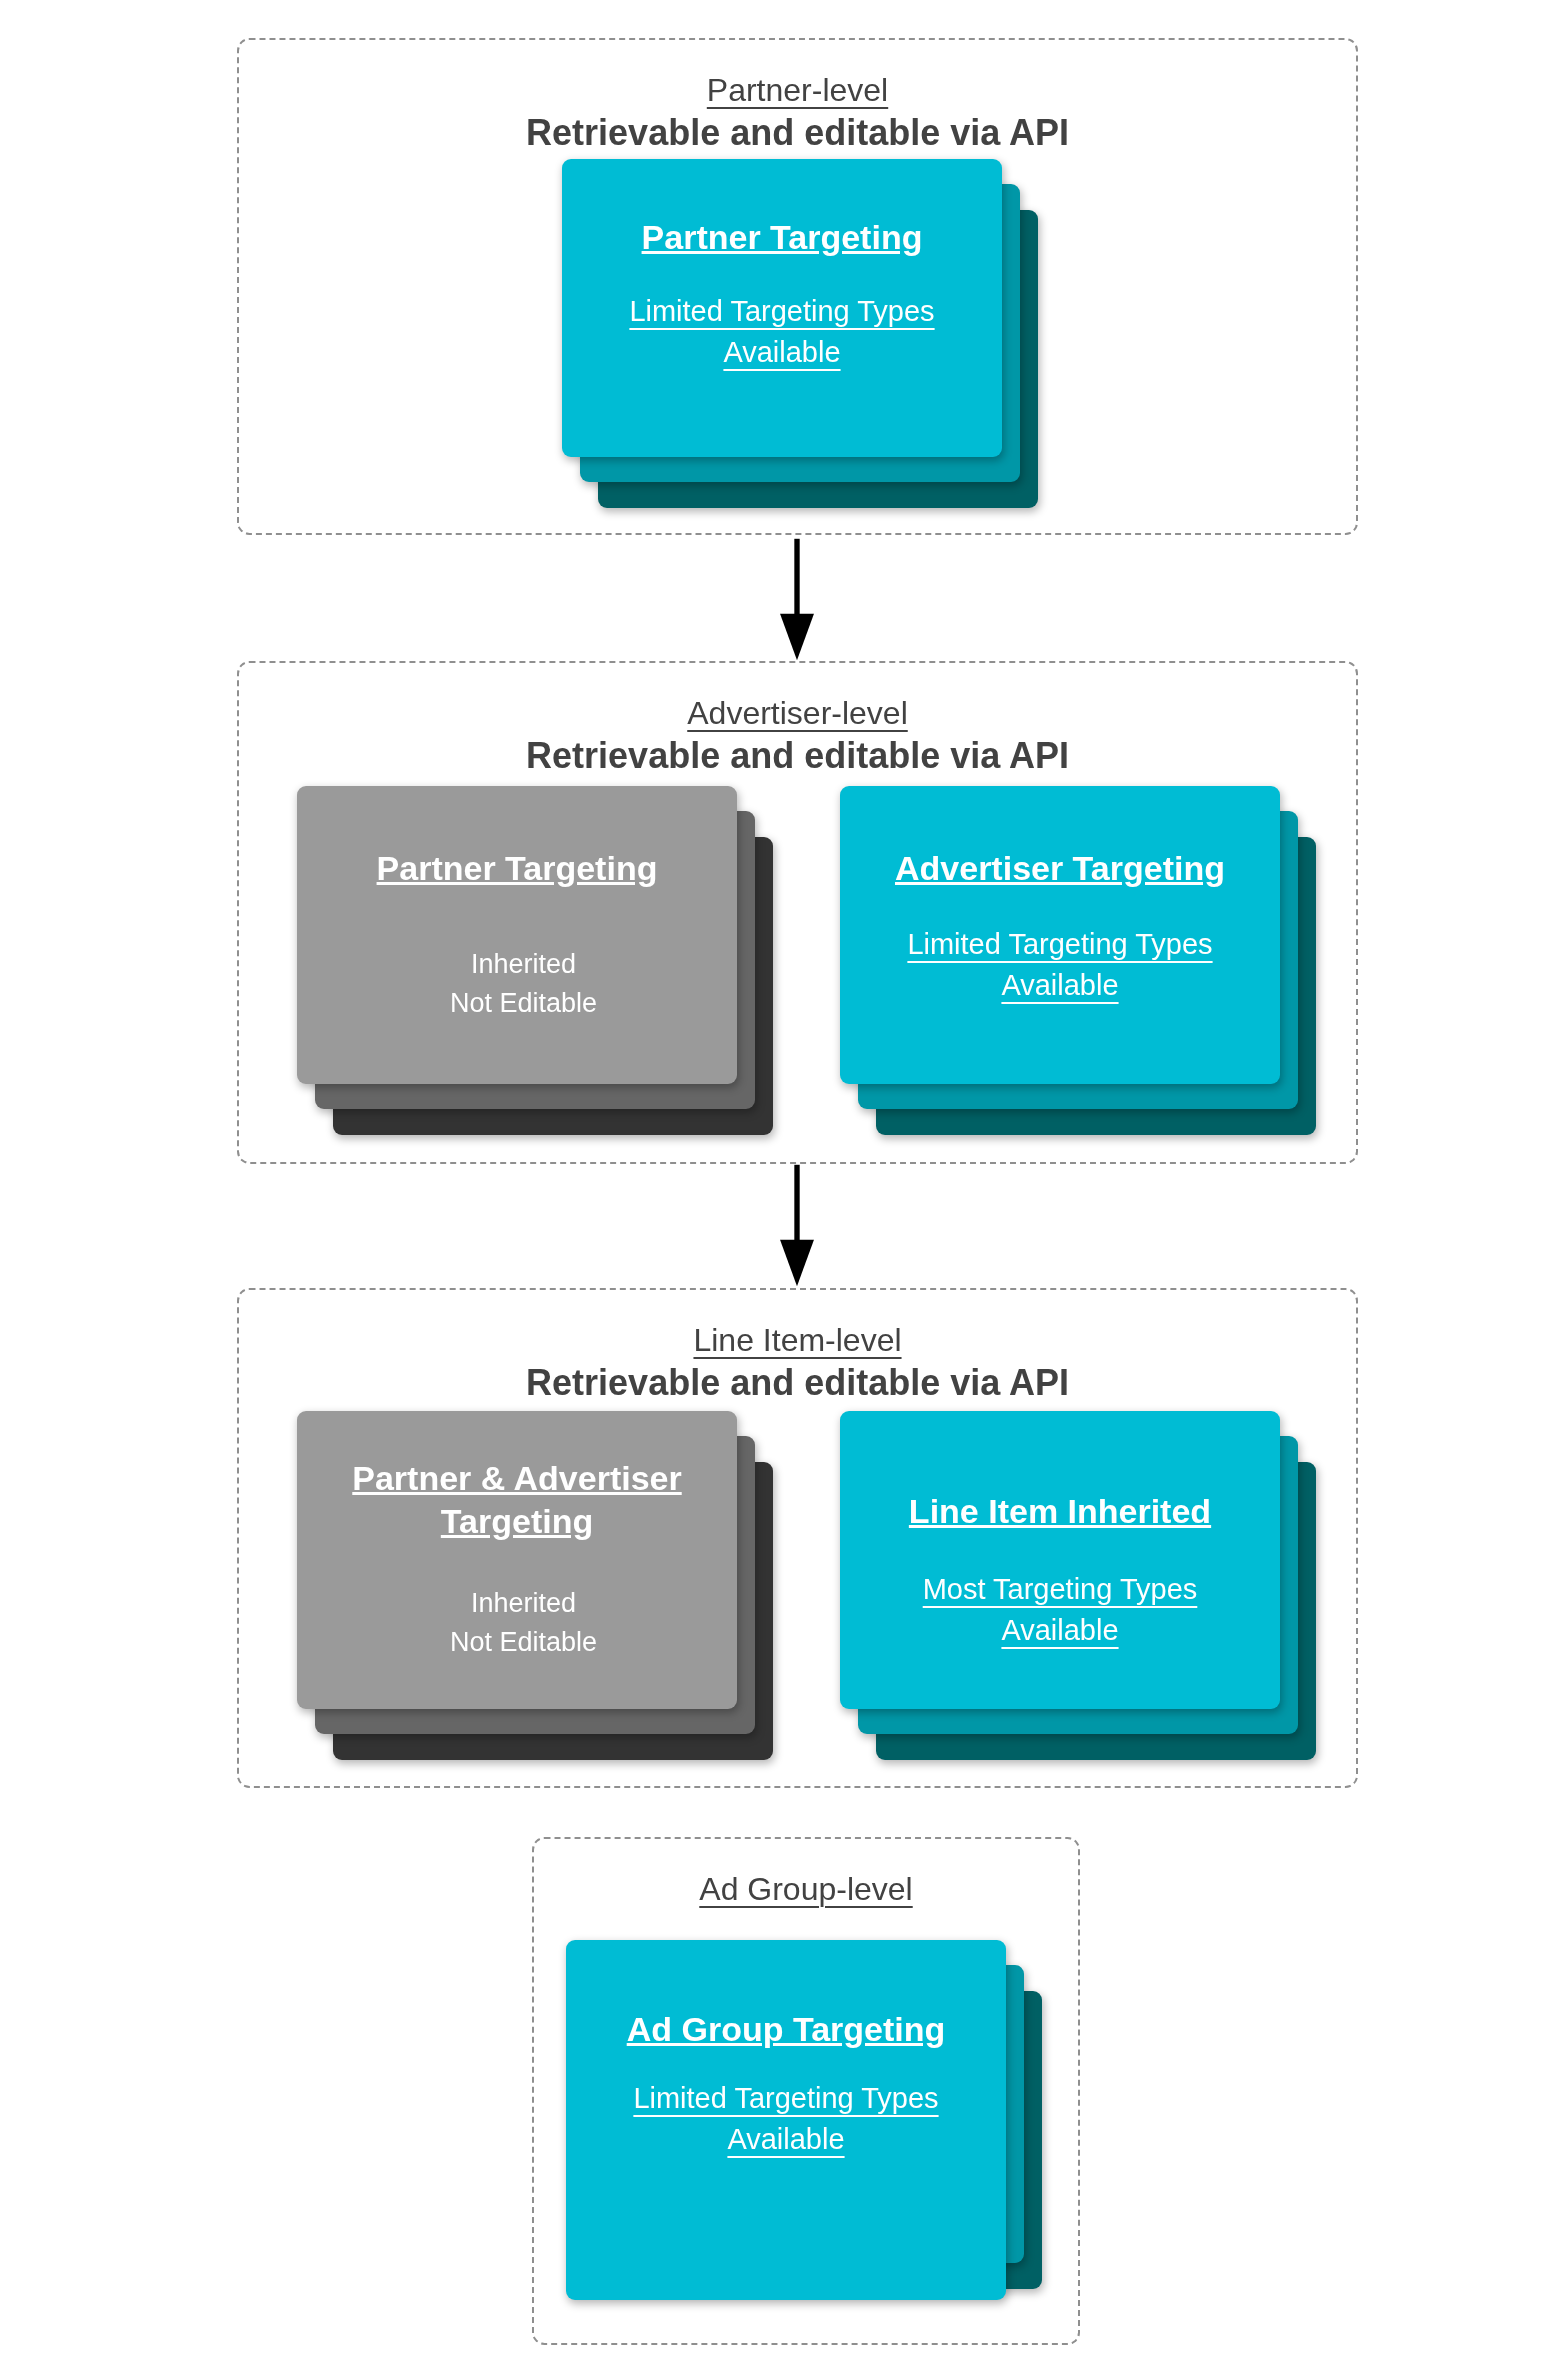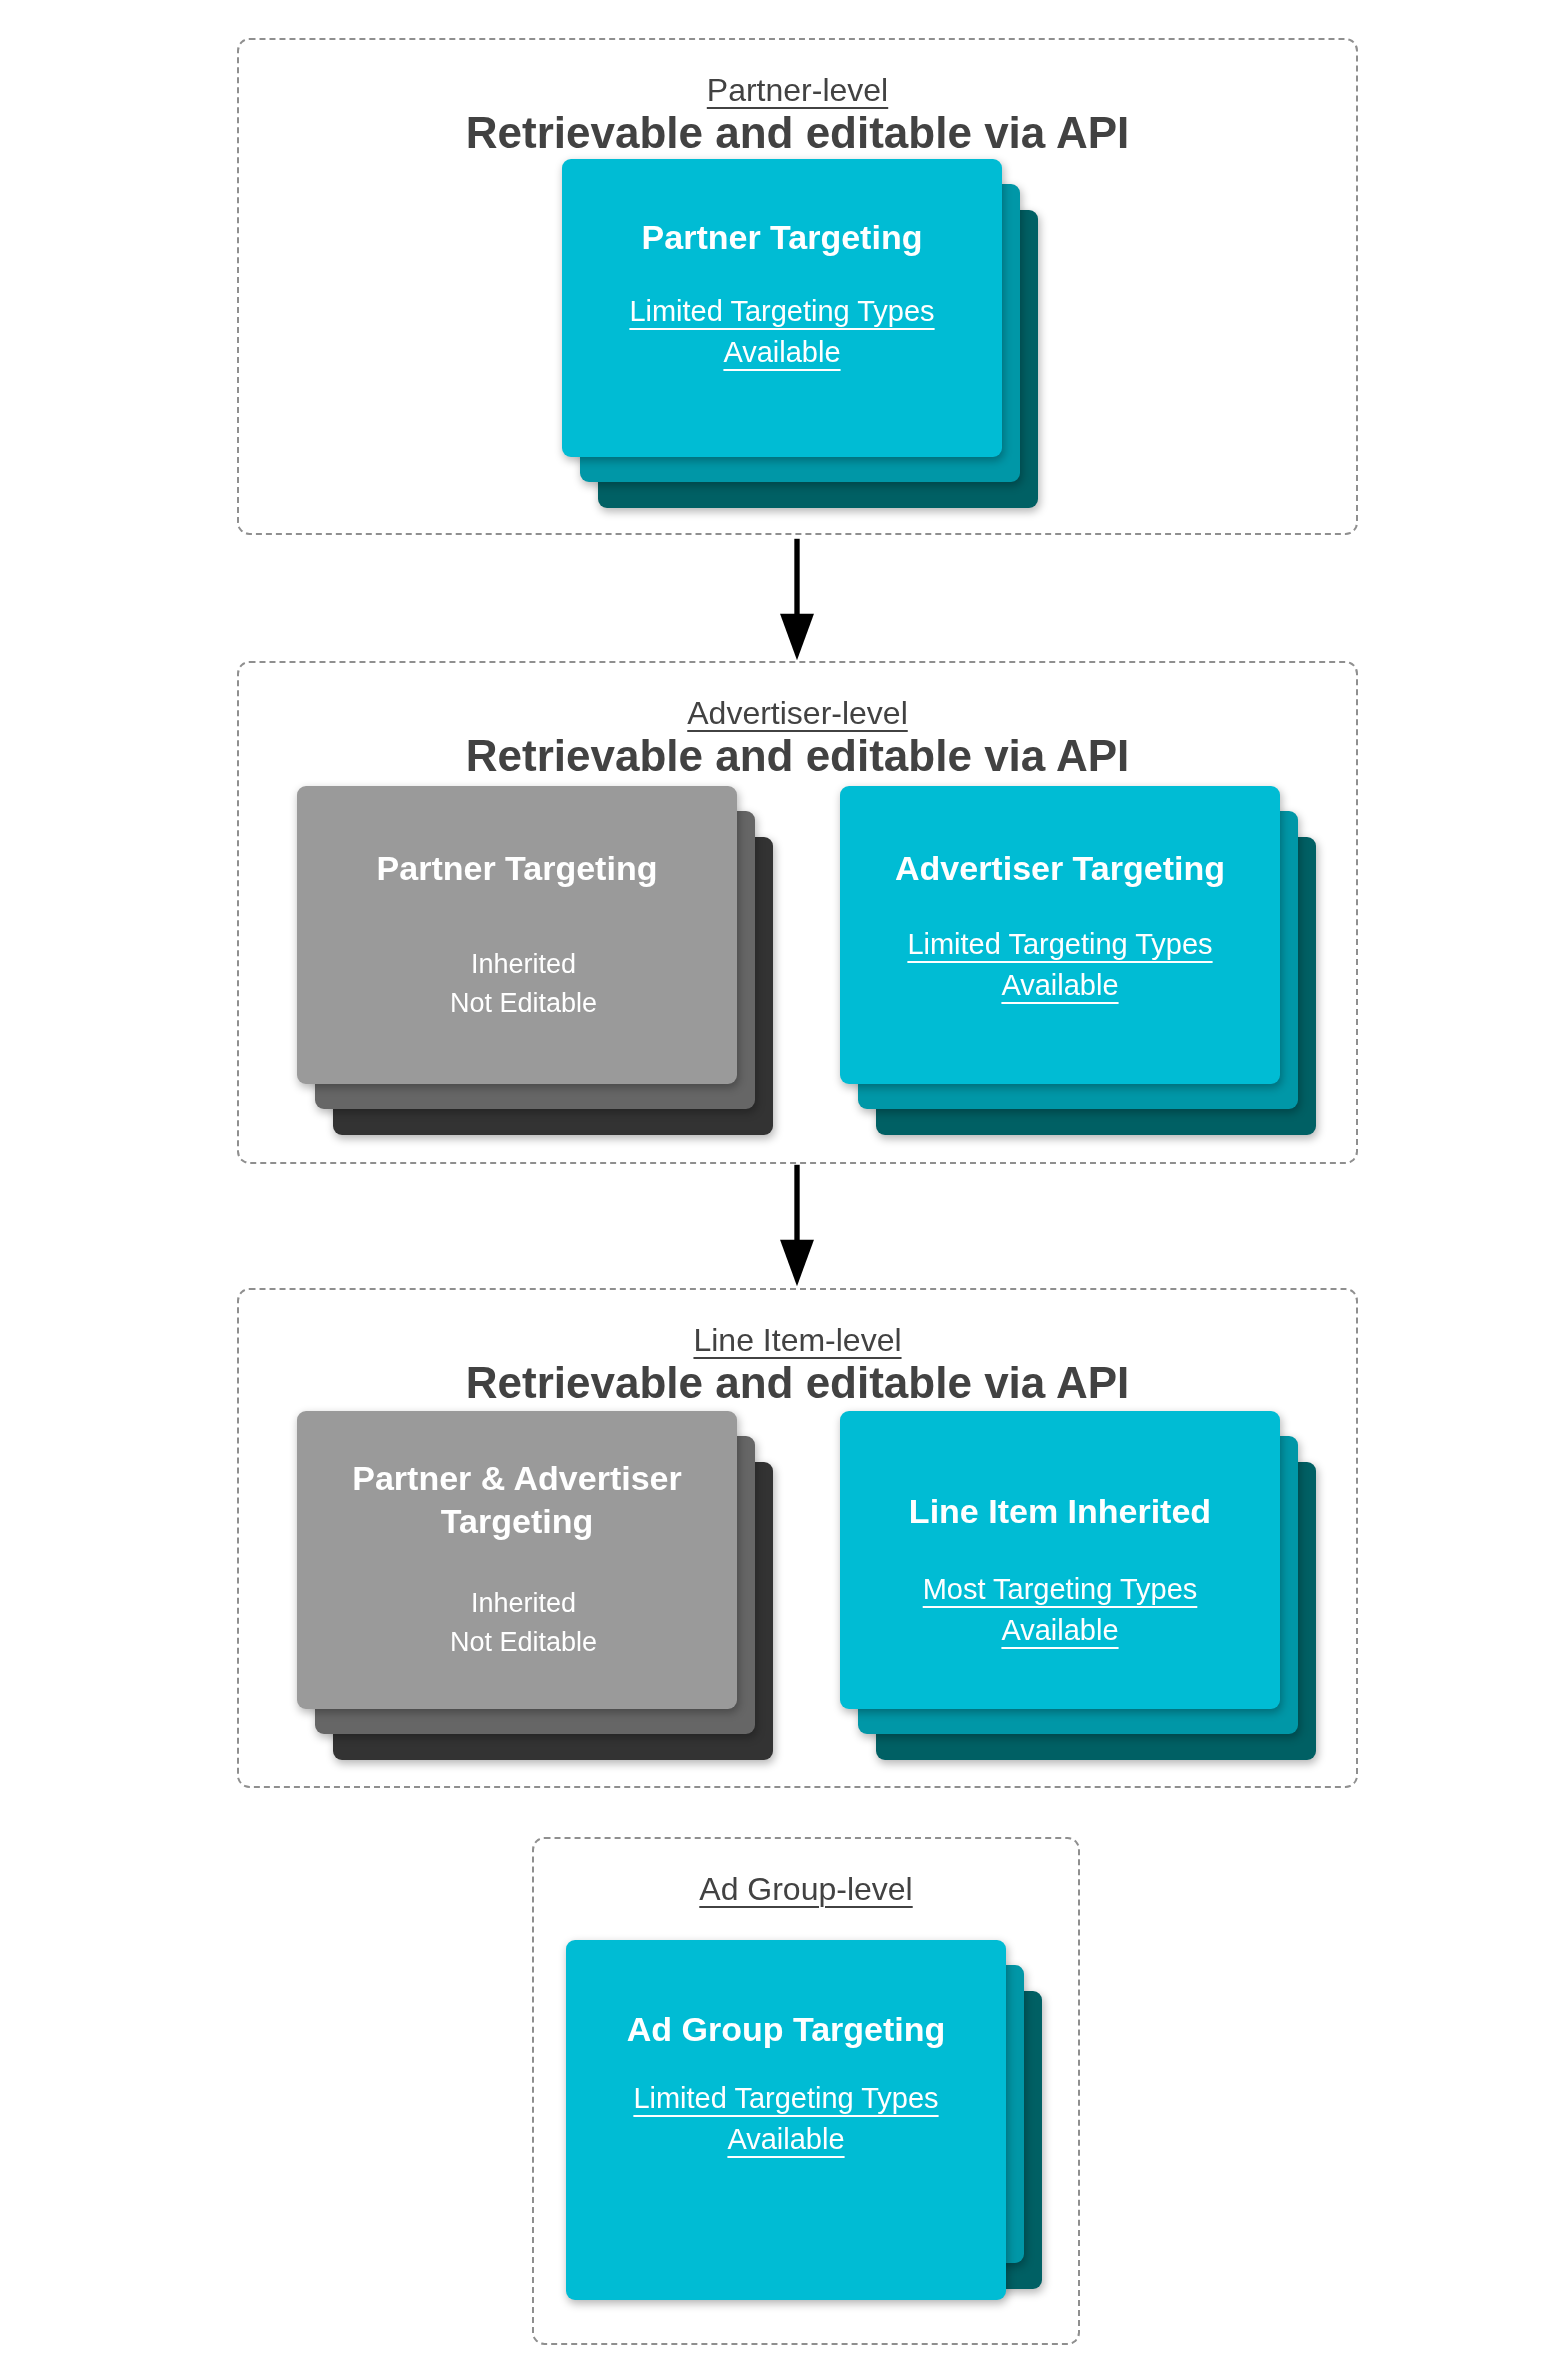--- a/index.html
+++ b/index.html
@@ -21,21 +21,21 @@
     line-height:41px;
     font-weight:400;
     color:var(--heading,#424242);
   }
   .sec-title .u{
     text-decoration:underline;
     text-underline-offset:6.3px;
     text-decoration-thickness:2.2px;
   }
   .sec-sub{
-    font-size:44px;
+    font-size:36px;
     line-height:43px;
     font-weight:700;
     color:var(--heading,#424242);
   }
   .sec-sub.red{color:var(--red,#FA2B0D);}
 
   
   .stack{position:absolute;width:476px;height:349px;}
   .layer,.face{
     position:absolute;
@@ -54,21 +54,21 @@
     color:#fff;
     text-align:center;
   }
   .t-main{background:var(--teal-main,#00BCD4);}
   .t-mid{background:var(--teal-mid,#0097A7);}
   .t-dark{background:var(--teal-dark,#006064);}
   .g-main{background:var(--gray-main,#9A9A9A);}
   .g-mid{background:var(--gray-mid,#666666);}
   .g-dark{background:var(--gray-dark,#333333);}
 
-  .card-title{font-size:34px;font-weight:700;line-height:43px;max-width:397px;}
+  .card-title{font-size:34px;font-weight:700;line-height:43px;max-width:397px;text-decoration:underline;}
   .card-sub{font-size:29px;font-weight:500;line-height:41px;}
   .card-sub.bold{font-size:27px;font-weight:400;line-height:39px;margin-left:13px;}
   .card-sub span{display:block;}
   .card-sub.links span{
     text-decoration:underline;
     text-underline-offset:7.1px;
     text-decoration-thickness:2.2px;
     cursor:pointer;
   }
 

